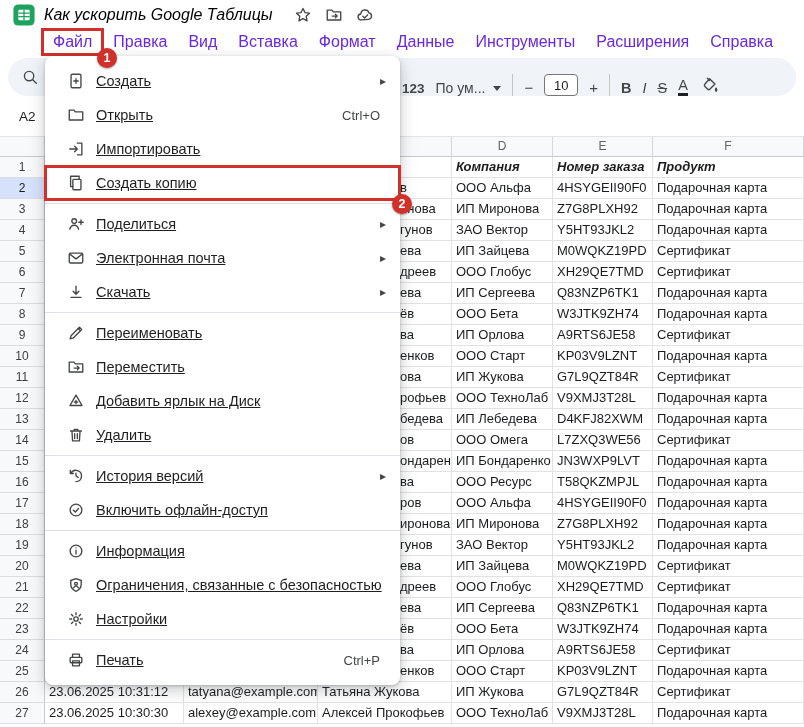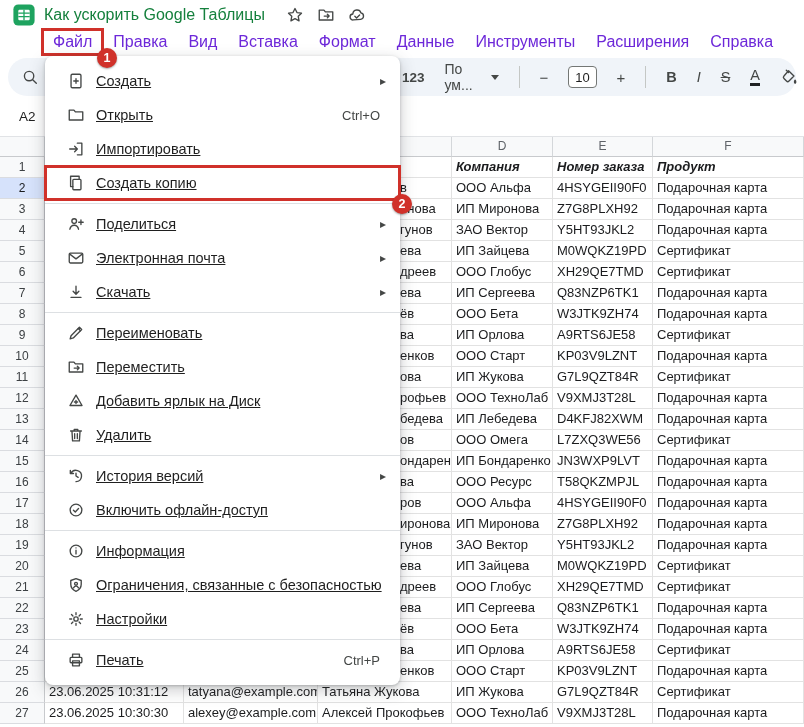--- a/index.html
+++ b/index.html
@@ -3,32 +3,32 @@
 <meta charset="utf-8">
 <style>
   :root{ --red:#d0312a; }
   *{margin:0;padding:0;box-sizing:border-box;}
   html,body{width:804px;height:727px;}
   body{font-family:"Liberation Sans","DejaVu Sans",sans-serif;background:#fff;color:#202124;overflow:hidden;}
   .app{position:relative;width:804px;height:727px;background:#fff;overflow:hidden;}
 
   
   .titlebar{position:absolute;top:0;left:0;right:0;height:30px;display:flex;align-items:center;padding-left:13px;gap:9px;}
-  .doc-title{font-size:16px;color:#15803d;margin-right:10px;white-space:nowrap;}
+  .doc-title{font-size:16px;color:#000000;margin-right:10px;white-space:nowrap;font-style:italic;}
   .tb-ic{width:22px;height:22px;display:flex;align-items:center;justify-content:center;}
 
   
   .menubar{position:absolute;top:29px;left:44px;height:25px;display:flex;align-items:center;gap:3px;}
   .mb-item{font-size:16px;color:#6d28d9;padding:2px 9px;border-radius:4px;white-space:nowrap;cursor:default;}
   .mb-item.annotated{outline:3px solid var(--red);outline-offset:0;border-radius:0;}
 
   
   .toolbar{position:absolute;top:58px;left:8px;right:8px;height:38px;background:#f0f4f9;border-radius:19px;display:flex;align-items:center;}
   .search-wrap{margin-left:10px;width:24px;height:24px;display:flex;align-items:center;justify-content:center;}
-  .tb-cluster{position:absolute;left:394px;top:0;height:38px;display:flex;align-items:center;gap:20px;}
+  .tb-cluster{position:absolute;left:394px;top:0;height:38px;display:flex;align-items:flex-end;gap:11px;}
   .tb-txt{font-size:13.5px;font-weight:600;color:#444746;}
   .font-select{display:flex;align-items:center;gap:8px;font-size:14px;color:#444746;}
   .caret-down{width:0;height:0;border-left:4px solid transparent;border-right:4px solid transparent;border-top:5px solid #444746;}
   .tb-sep{width:1px;height:22px;background:#c4c7c5;}
   .tb-btn{font-size:15px;color:#444746;}
   .size-box{width:34px;height:22px;border:1px solid #747775;border-radius:4px;background:#fff;display:flex;align-items:center;justify-content:center;font-size:13px;color:#1f1f1f;}
   .b-bold{font-weight:700;font-size:14.5px;color:#444746;}
   .b-italic{font-style:italic;font-size:14.5px;color:#444746;}
   .b-strike{text-decoration:line-through;font-size:14.5px;color:#444746;}
   .b-color{font-size:14.5px;color:#444746;line-height:1;border-bottom:3px solid #202124;padding-bottom:1px;}

